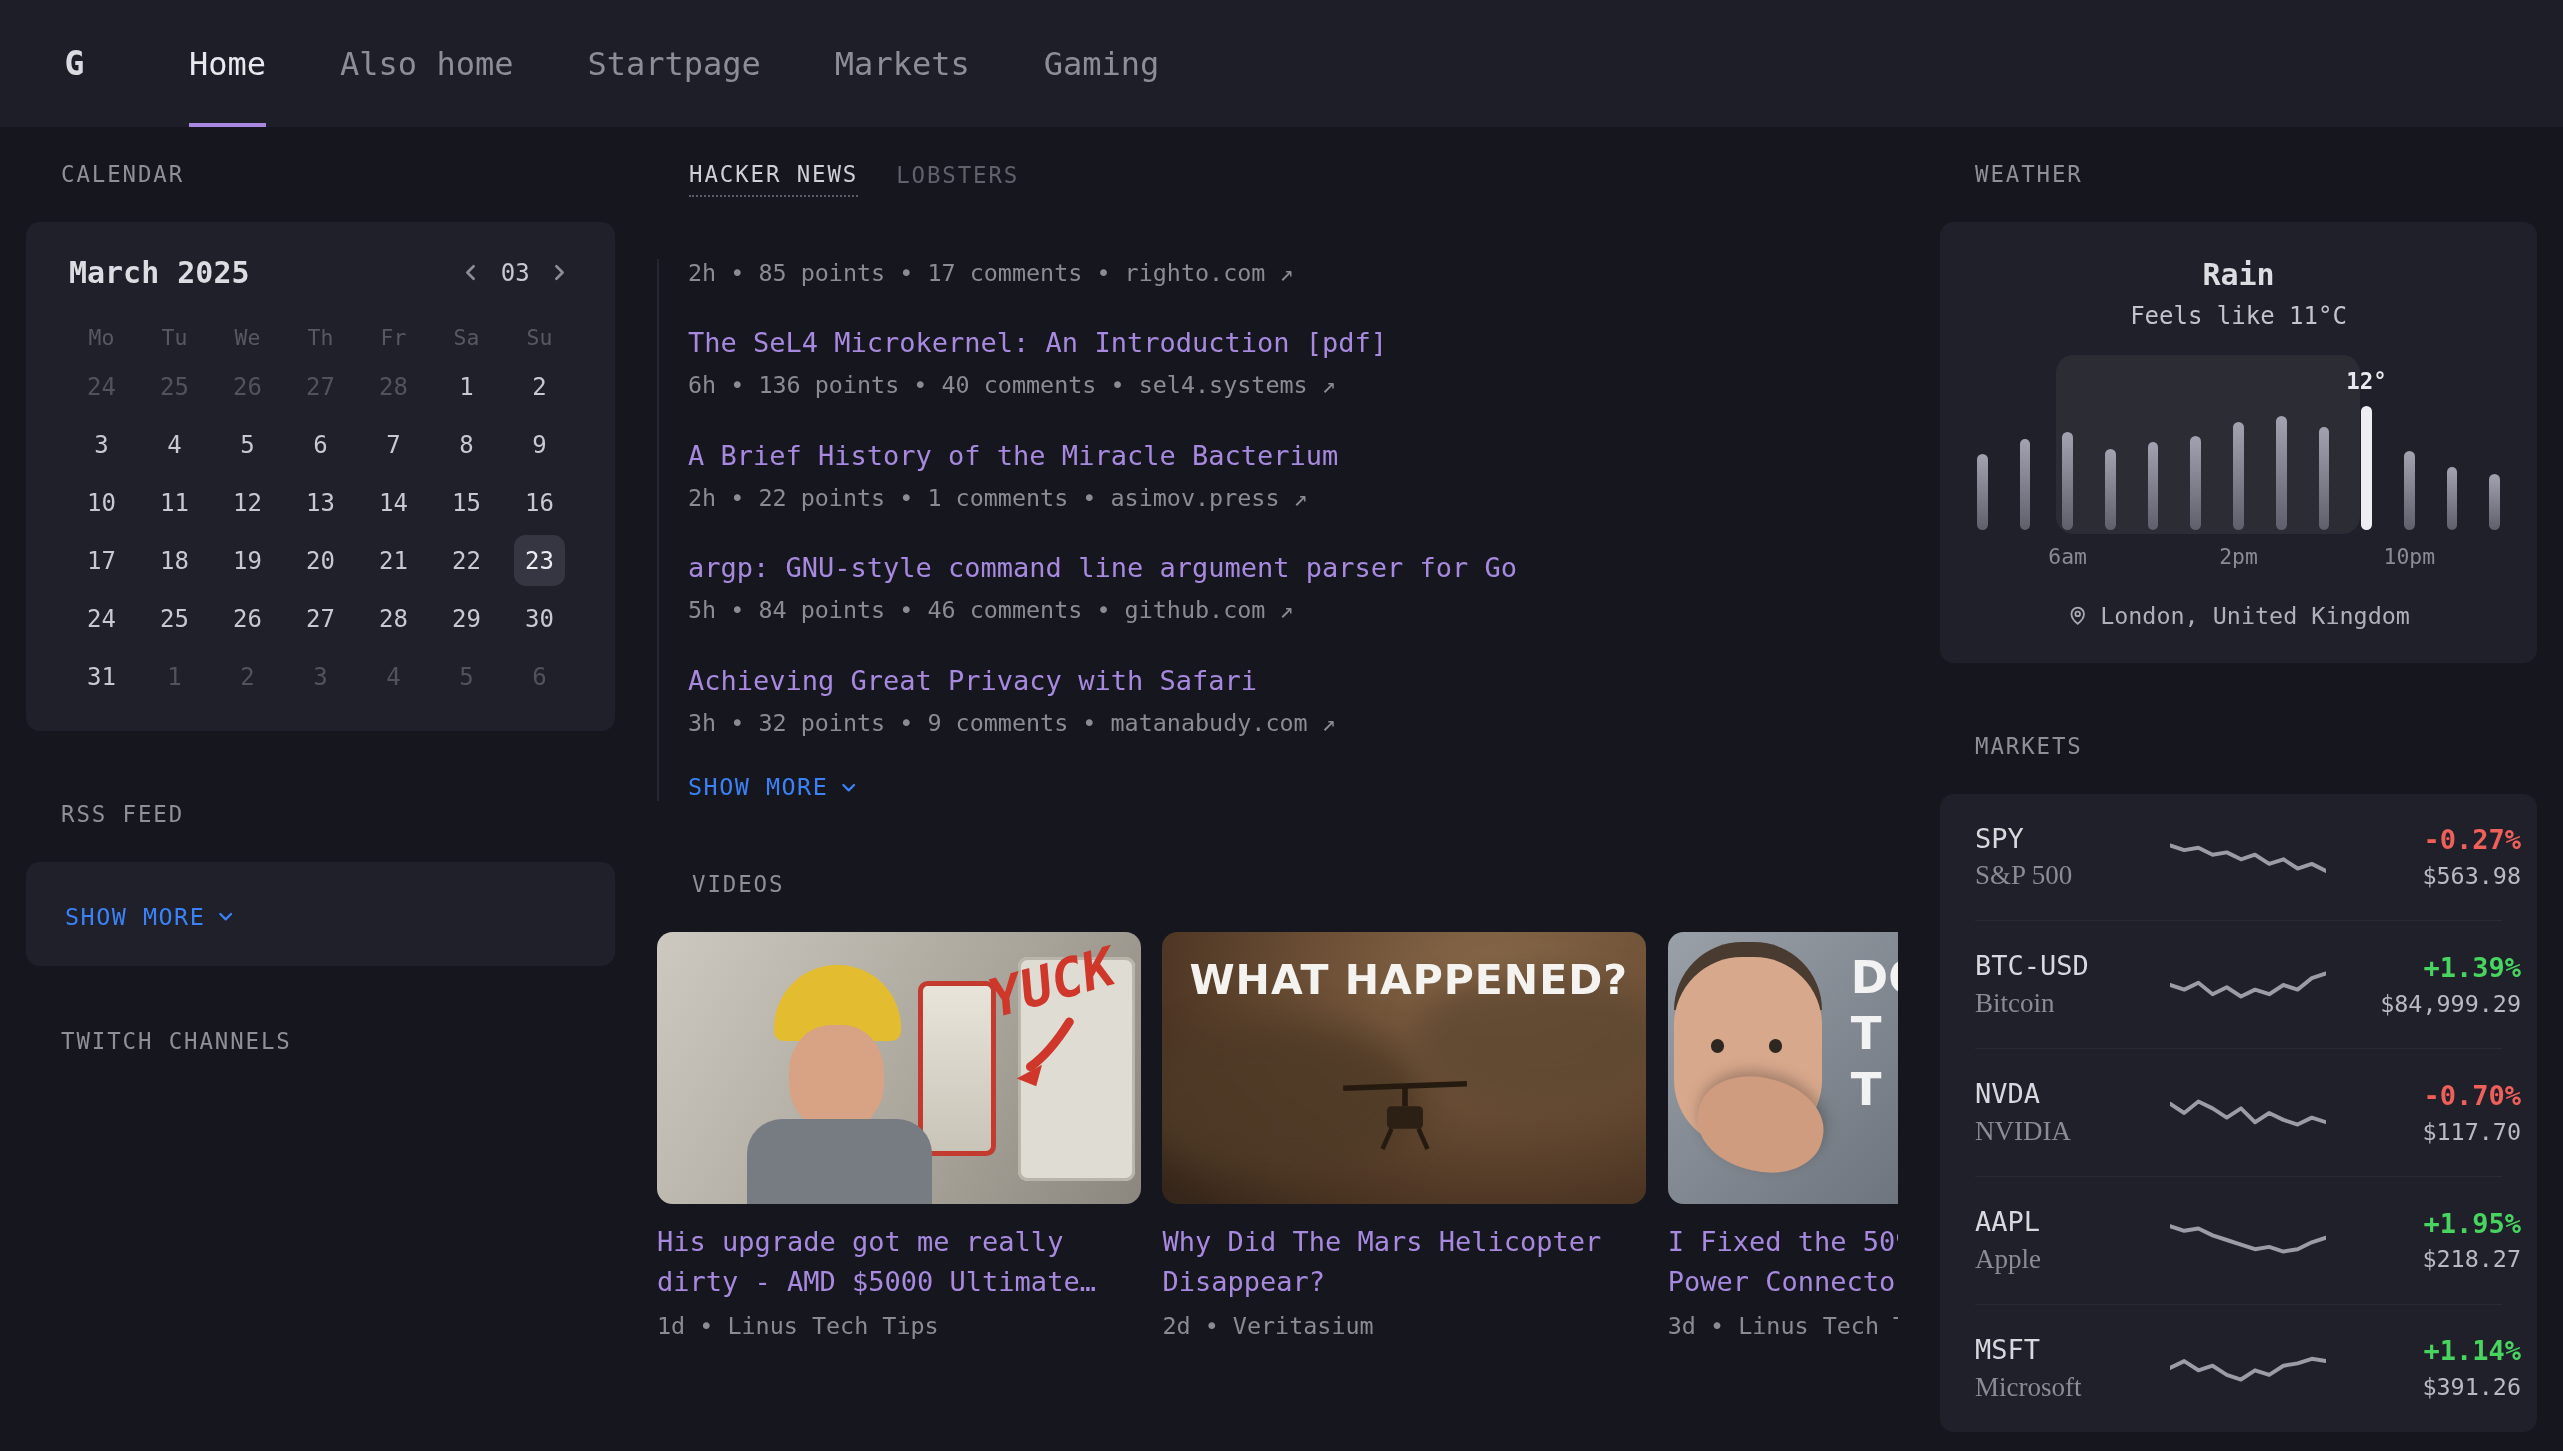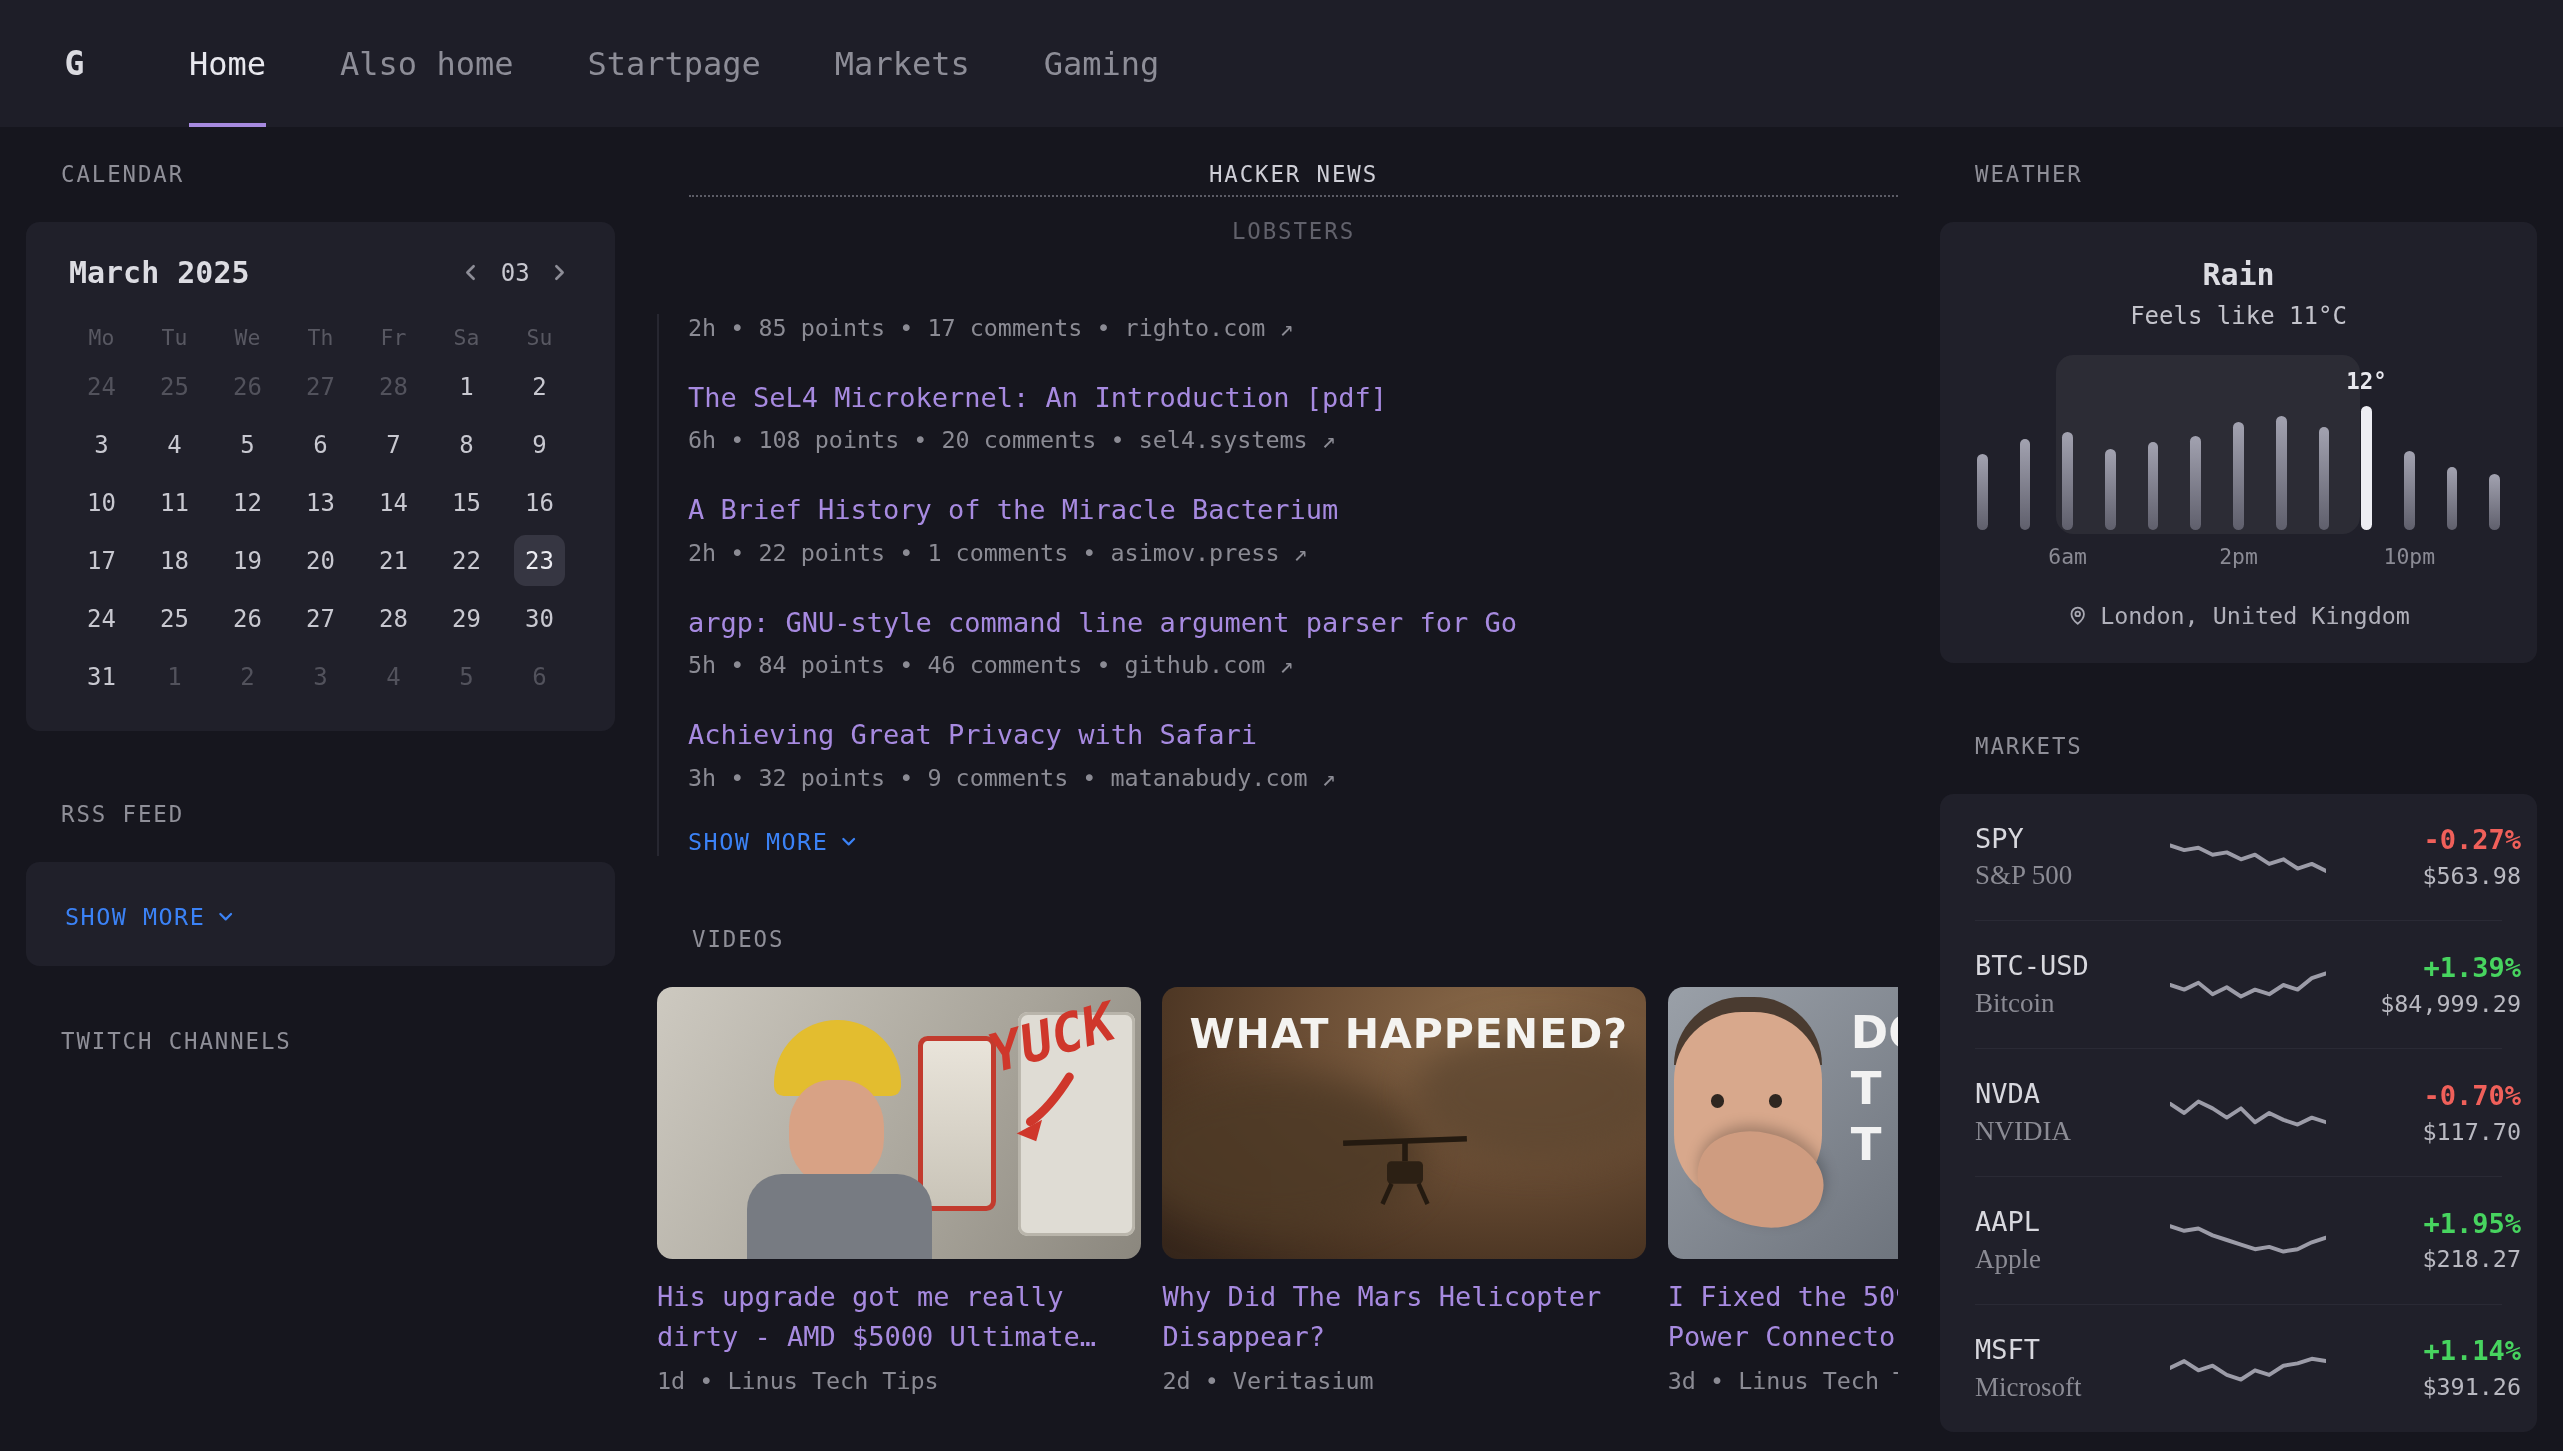--- a/index.html
+++ b/index.html
@@ -56,21 +56,21 @@
   .rss-card { padding:35px 39px; }
   .feed-item { margin-bottom:27px; }
   .feed-title, .news-title, .video-title { color:#a78ae0; font-size:27px; line-height:1.5; text-decoration:none; cursor:pointer; display:block; }
   .feed-meta, .news-meta, .video-meta { font-size:23.4px; color:#8b8b94; margin-top:7.8px; line-height:1.25; }
   .show-more {
     display:flex; align-items:center; gap:9.7px; background:none; border:none;
     color:#3b82f6; font-size:23.4px; letter-spacing:1.5px; font-family:inherit;
     cursor:pointer; margin-top:5.8px;
   }
   
-  .tabs { display:flex; gap:21px; padding-left:32px; margin-top:34px;flex-direction:column; }
+  .tabs { display:flex; gap:38px; padding-left:32px; margin-top:34px; }
   .news-tab {
     background:none; border:none; font-family:inherit; cursor:pointer;
     font-size:22.4px; letter-spacing:1.9px; color:#61616b; padding:0 0 7.8px;
   }
   .news-tab.active { color:#cfcfd7; border-bottom:2.9px dotted #5c5c66; }
   .news-body { margin-top:62px; border-left:2.9px solid #272731; padding-left:29px; }
   .news-item { margin-bottom:35px; }
   
   .videos-widget { margin-top:90px; }
   .videos-row { display:flex; gap:21.4px; overflow:hidden; width:100%; }
@@ -331,21 +331,21 @@
           <button class="news-tab active">HACKER NEWS</button>
           <button class="news-tab">LOBSTERS</button>
         </div>
       <div class="news-body">
         <div id="news-list">
             <div class="news-item">
               <div class="news-meta">2h • 85 points • 17 comments • righto.com ↗</div>
             </div>
             <div class="news-item">
               <a class="news-title">The SeL4 Microkernel: An Introduction [pdf]</a>
-              <div class="news-meta">6h • 108 points • 20 comments • sel4.systems ↗</div>
+              <div class="news-meta">6h • 136 points • 40 comments • sel4.systems ↗</div>
             </div>
             <div class="news-item">
               <a class="news-title">A Brief History of the Miracle Bacterium</a>
               <div class="news-meta">2h • 22 points • 1 comments • asimov.press ↗</div>
             </div>
             <div class="news-item">
               <a class="news-title">argp: GNU-style command line argument parser for Go</a>
               <div class="news-meta">5h • 84 points • 46 comments • github.com ↗</div>
             </div>
             <div class="news-item">

